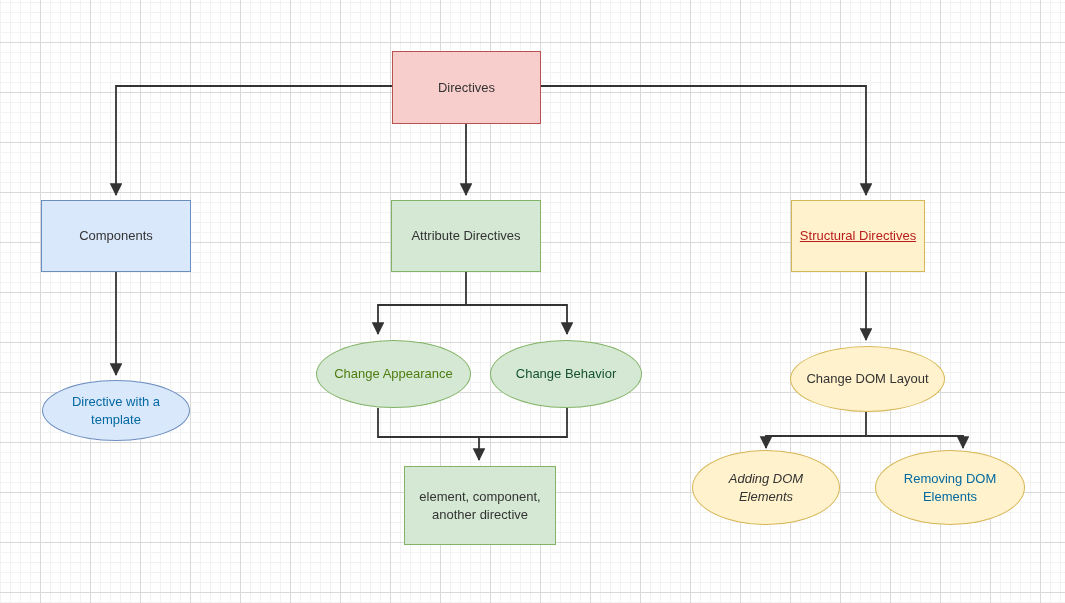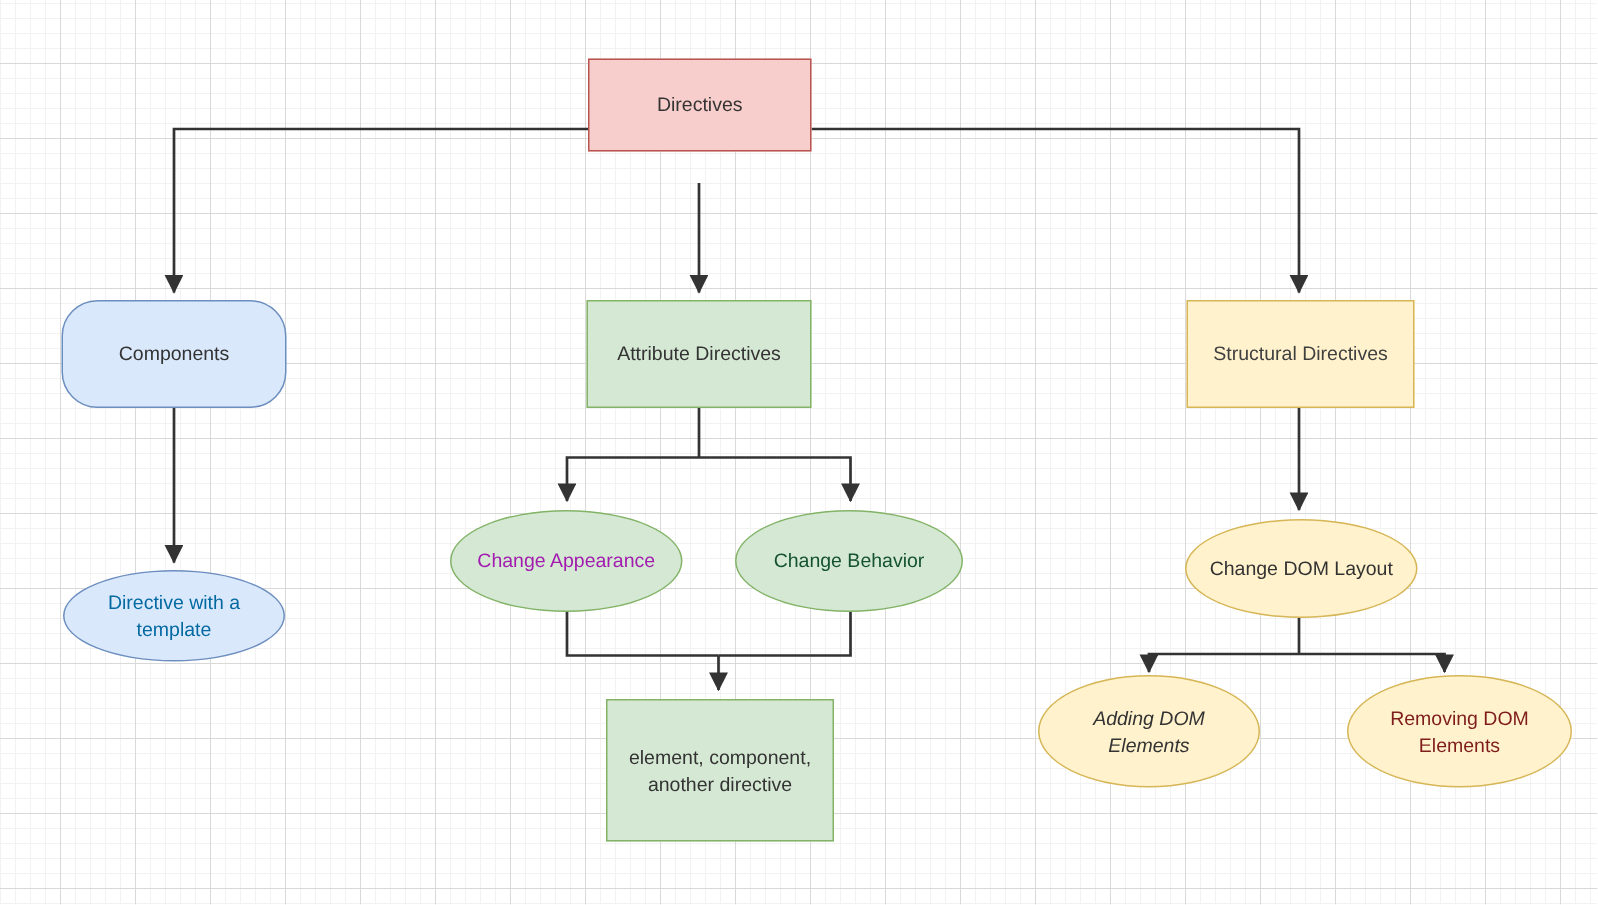--- a/index.html
+++ b/index.html
@@ -79,46 +79,46 @@
       <polyline points="466,305 567,305 567,334" stroke="#333333" marker-end="url(#arrowhead)"></polyline>
       <polyline points="378,408 378,437 479,437" stroke="#333333"></polyline>
       <polyline points="567,408 567,437 479,437" stroke="#333333"></polyline>
       <polyline points="479,437 479,460" stroke="#333333" marker-end="url(#arrowhead)"></polyline>
       <polyline points="866,272 866,340" stroke="#333333" marker-end="url(#arrowhead)"></polyline>
       <polyline points="866,412 866,436" stroke="#333333"></polyline>
       <polyline points="866,436 766,436 766,448" stroke="#333333" marker-end="url(#arrowhead)"></polyline>
       <polyline points="866,436 963,436 963,448" stroke="#333333" marker-end="url(#arrowhead)"></polyline>
     </svg>
 
-<div class="node rect" style="left: 392px; top: 39px; width: 149px; height: 62px; background-color: rgb(248, 206, 204); border-color: rgb(184, 84, 80); color: rgb(51, 51, 51);">
+<div class="node rect" style="left: 392px; top: 51px; width: 149px; height: 73px; background-color: rgb(248, 206, 204); border-color: rgb(184, 84, 80); color: rgb(51, 51, 51);">
       <span>Directives</span>
     </div>
-    <div class="node rect" style="left: 41px; top: 200px; width: 150px; height: 72px; background-color: rgb(218, 232, 252); border-color: rgb(108, 142, 191); color: rgb(51, 51, 51); border-radius: 24px;">
+    <div class="node rect" style="left: 41px; top: 200px; width: 150px; height: 72px; background-color: rgb(218, 232, 252); border-color: rgb(108, 142, 191); color: rgb(51, 51, 51);">
       <span>Components</span>
     </div>
     <div class="node rect" style="left: 391px; top: 200px; width: 150px; height: 72px; background-color: rgb(213, 232, 212); border-color: rgb(130, 179, 102); color: rgb(51, 51, 51);">
       <span>Attribute Directives</span>
     </div>
-    <div class="node rect" style="left: 791px; top: 200px; width: 152px; height: 72px; background-color: rgb(255, 242, 204); border-color: rgb(214, 182, 86); color: #404040;">
+    <div class="node rect" style="left: 791px; top: 200px; width: 134px; height: 72px; background-color: rgb(255, 242, 204); border-color: rgb(214, 182, 86); color: #b91c1c; text-decoration: underline;">
       <span>Structural Directives</span>
     </div>
     <div class="node ellipse" style="left: 42px; top: 380px; width: 148px; height: 61px; background-color: rgb(218, 232, 252); border-color: rgb(108, 142, 191); color: #0369a1;">
       <span>Directive with a template</span>
     </div>
-    <div class="node ellipse" style="left: 300px; top: 340px; width: 155px; height: 68px; background-color: rgb(213, 232, 212); border-color: rgb(130, 179, 102); color: #a21caf;">
+    <div class="node ellipse" style="left: 316px; top: 340px; width: 155px; height: 68px; background-color: rgb(213, 232, 212); border-color: rgb(130, 179, 102); color: #4d7c0f;">
       <span>Change Appearance</span>
     </div>
     <div class="node ellipse" style="left: 490px; top: 340px; width: 152px; height: 68px; background-color: rgb(213, 232, 212); border-color: rgb(130, 179, 102); color: #14532d;">
       <span>Change Behavior</span>
     </div>
     <div class="node ellipse" style="left: 790px; top: 346px; width: 155px; height: 66px; background-color: rgb(255, 242, 204); border-color: rgb(214, 182, 86); color: rgb(51, 51, 51);">
       <span>Change DOM Layout</span>
     </div>
-    <div class="node rect" style="left: 404px; top: 466px; width: 152px; height: 95px; background-color: rgb(213, 232, 212); border-color: rgb(130, 179, 102); color: rgb(51, 51, 51);">
+    <div class="node rect" style="left: 404px; top: 466px; width: 152px; height: 79px; background-color: rgb(213, 232, 212); border-color: rgb(130, 179, 102); color: rgb(51, 51, 51);">
       <span>element, component, another directive</span>
     </div>
     <div class="node ellipse" style="left: 692px; top: 450px; width: 148px; height: 75px; background-color: rgb(255, 242, 204); border-color: rgb(214, 182, 86); color: rgb(51, 51, 51); font-style: italic;">
       <span>Adding DOM Elements</span>
     </div>
-    <div class="node ellipse" style="left: 898px; top: 450px; width: 150px; height: 75px; background-color: rgb(255, 242, 204); border-color: rgb(214, 182, 86); color: #7f1d1d;">
+    <div class="node ellipse" style="left: 875px; top: 450px; width: 150px; height: 75px; background-color: rgb(255, 242, 204); border-color: rgb(214, 182, 86); color: #0369a1;">
       <span>Removing DOM Elements</span>
     </div>
   </div>
 
 </body></html>

